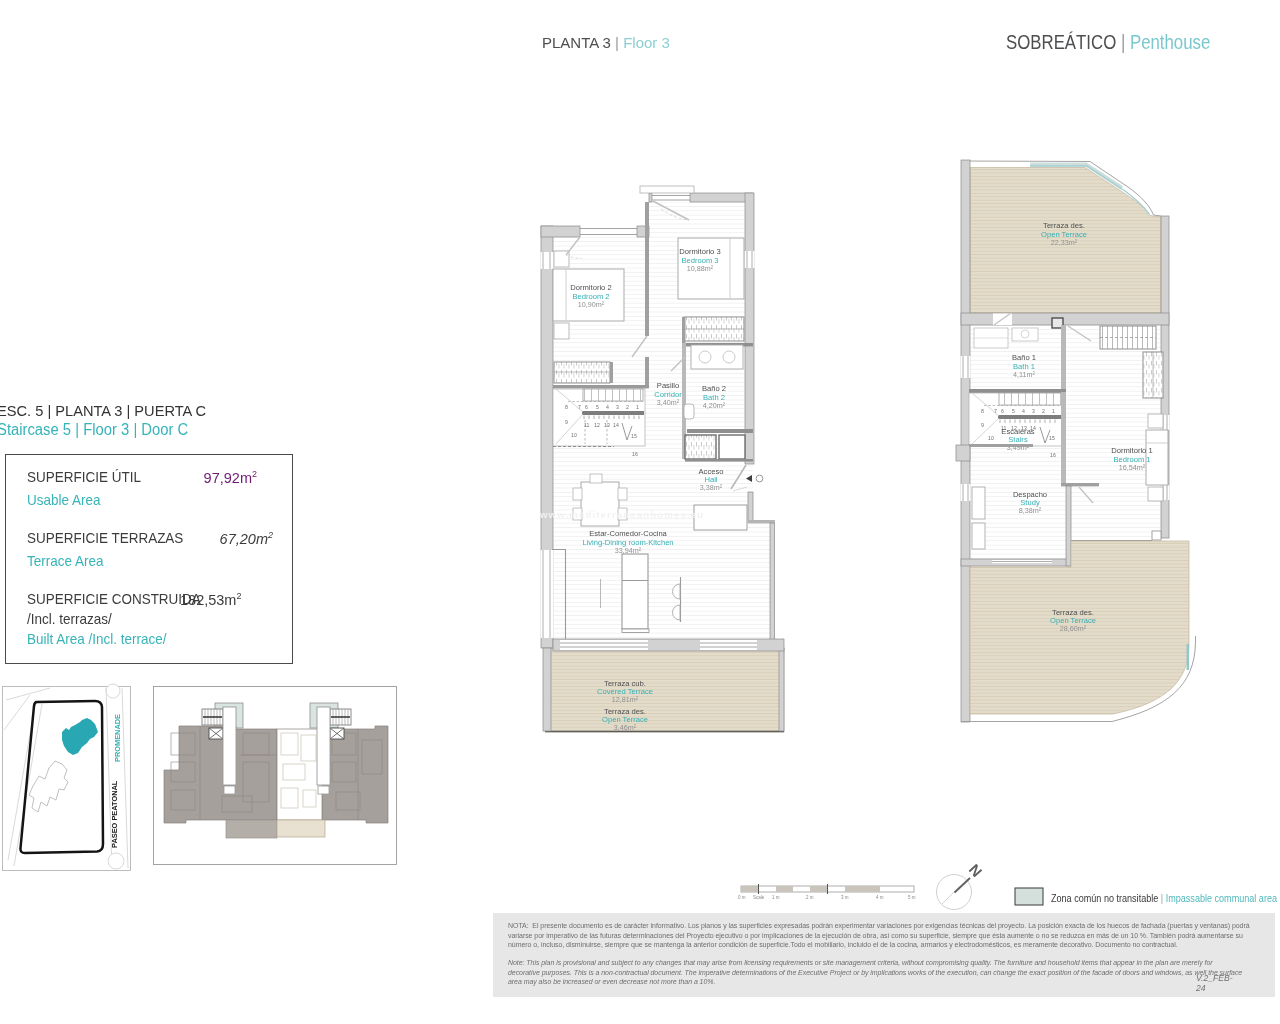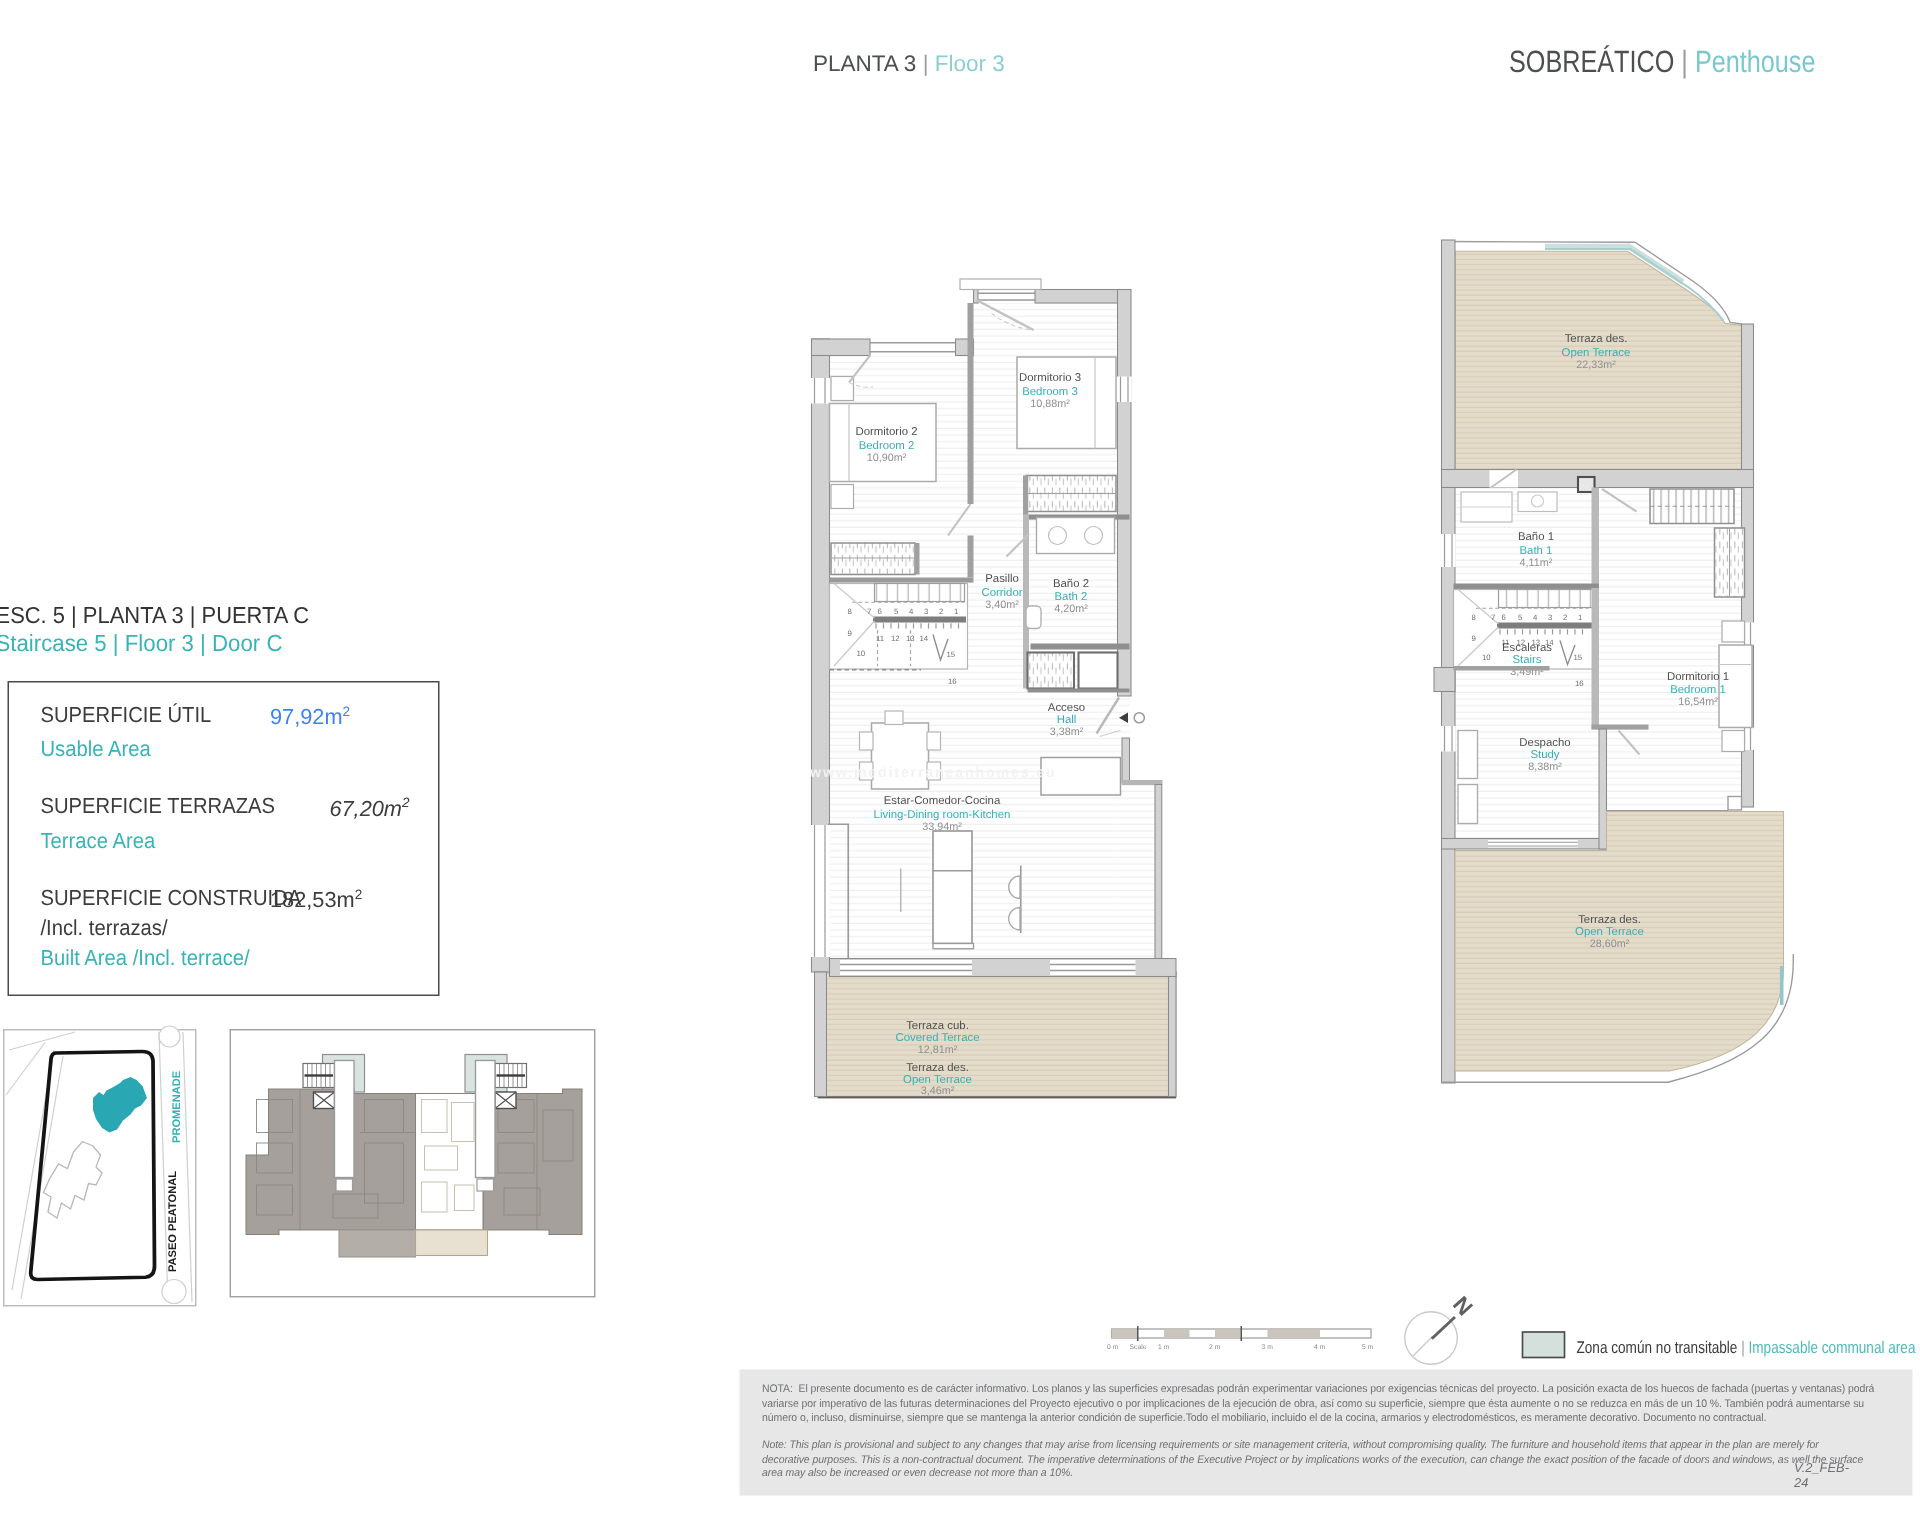--- a/index.html
+++ b/index.html
@@ -15,21 +15,21 @@
 
 <div class="abs" style="left:1006px;top:30px;font-size:20.5px;color:#4d4e50;transform:scaleX(0.82);transform-origin:0 0;white-space:nowrap;">SOBREÁTICO <span style="color:#9a9b9d">|</span> <span style="color:#79c8cd">Penthouse</span></div>
 
 <div class="abs" style="left:-3px;top:402px;font-size:15.4px;color:#333335;transform:scaleX(0.95);transform-origin:0 0;white-space:nowrap;">ESC. 5 | PLANTA 3 | PUERTA C</div>
 
 <div class="abs" style="left:-3px;top:421px;font-size:15.6px;color:#36b4b8;transform:scaleX(0.95);transform-origin:0 0;white-space:nowrap;">Staircase 5 | Floor 3 | Door C</div>
 
 <div class="abs" style="left:5px;top:454px;width:288px;height:210px;border:1px solid #4a4a4c;"></div>
 
 <div class="abs" style="left:27px;top:469px;font-size:14.5px;color:#3c3c3e;transform:scaleX(0.93);transform-origin:0 0;white-space:nowrap;">SUPERFICIE ÚTIL</div>
-<div class="abs" style="left:180px;top:469px;width:93px;font-size:14.5px;color:#3b82f6;">97,92m<sup style="font-size:9px">2</sup></div>
+<div class="abs" style="left:164px;top:469px;width:93px;text-align:right;font-size:14.5px;color:#701a75;">97,92m<sup style="font-size:9px">2</sup></div>
 <div class="abs" style="left:27px;top:492px;font-size:14.5px;color:#36b4b8;transform:scaleX(0.93);transform-origin:0 0;white-space:nowrap;">Usable Area</div>
 
 <div class="abs" style="left:27px;top:530px;font-size:14.5px;color:#3c3c3e;transform:scaleX(0.93);transform-origin:0 0;white-space:nowrap;">SUPERFICIE TERRAZAS</div>
 <div class="abs" style="left:180px;top:530px;width:93px;text-align:right;font-size:14.5px;color:#3c3c3e;font-style:italic;">67,20m<sup style="font-size:9px">2</sup></div>
 <div class="abs" style="left:27px;top:553px;font-size:14.5px;color:#36b4b8;transform:scaleX(0.93);transform-origin:0 0;white-space:nowrap;">Terrace Area</div>
 
 <div class="abs" style="left:27px;top:591px;font-size:14.5px;color:#3c3c3e;transform:scaleX(0.93);transform-origin:0 0;white-space:nowrap;">SUPERFICIE CONSTRUIDA</div>
 <div class="abs" style="left:180px;top:591px;width:93px;text-align:left;font-size:14.5px;color:#3c3c3e;">182,53m<sup style="font-size:9px">2</sup></div>
 <div class="abs" style="left:27px;top:611px;font-size:14.5px;color:#3c3c3e;transform:scaleX(0.93);transform-origin:0 0;white-space:nowrap;">/Incl. terrazas/</div>
 <div class="abs" style="left:27px;top:631px;font-size:14.5px;color:#36b4b8;transform:scaleX(0.93);transform-origin:0 0;white-space:nowrap;">Built Area /Incl. terrace/</div>

